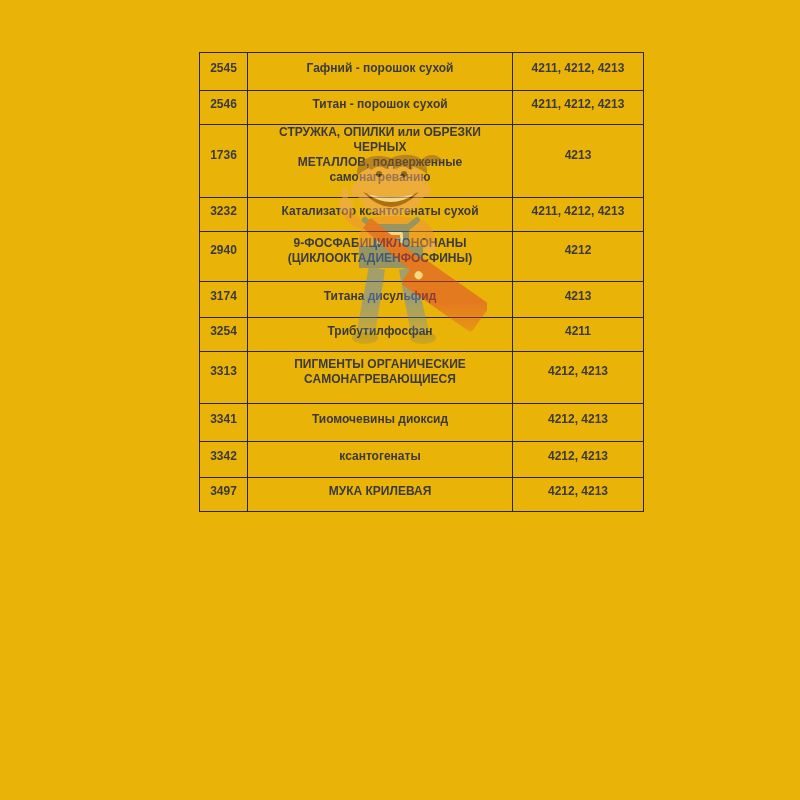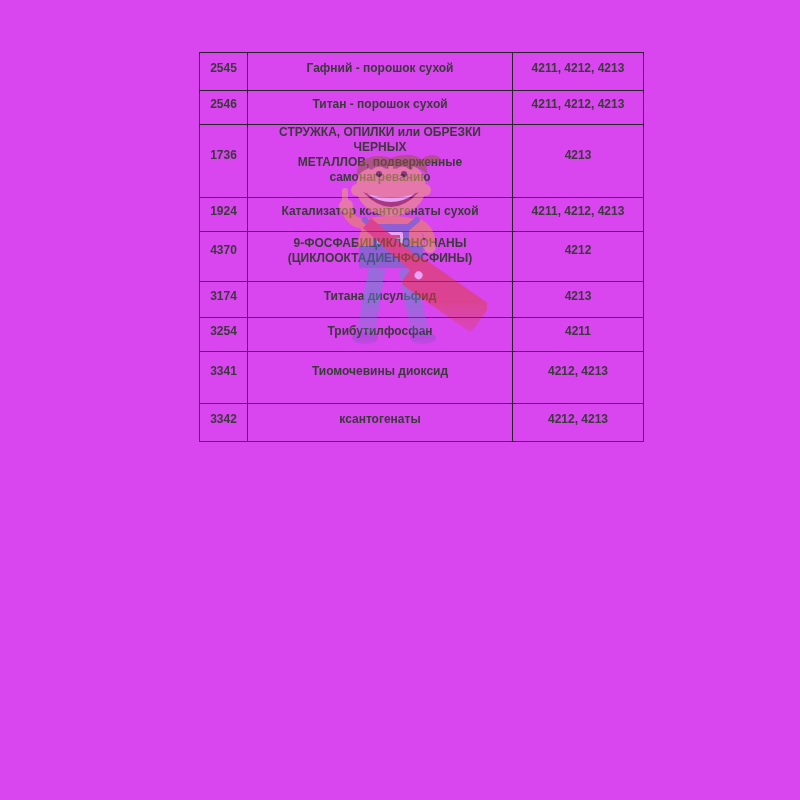--- a/index.html
+++ b/index.html
@@ -63,21 +63,21 @@
   .wm-legs{fill:var(--legs,#5c8cc8);}
   .wm-shoes{fill:var(--shoes,#2f5a96);}
   .wm-mouth{fill:var(--mouth,#7a2c18);}
   .wm-teeth{fill:var(--teeth,#ffffff);}
   .wm-eyes{fill:var(--eyes,#3a2a1a);}
   .wm-brow{stroke:var(--hair,#8a5a32);stroke-width:3.5;fill:none;stroke-linecap:round;}
 </style>
 </head>
 <body>
 
-<div class="page" style="background: #d946ef; --border-color: #262626; --text-color: #3a3a3a;">
+<div class="page" style="background: #eab308; --border-color: #262626; --text-color: #3a3a3a;">
 
   <table class="hazard">
     <colgroup>
       <col style="width:48px">
         <col style="width:265px">
         <col style="width:131px">
     </colgroup>
     <tbody id="hazard-rows">
         <tr>
           <td>2545</td>
@@ -89,48 +89,59 @@
           <td>Титан - порошок сухой</td>
           <td>4211, 4212, 4213</td>
         </tr>
         <tr>
           <td>1736</td>
           <td>СТРУЖКА, ОПИЛКИ или ОБРЕЗКИ ЧЕРНЫХ
 МЕТАЛЛОВ, подверженные самонагреванию</td>
           <td>4213</td>
         </tr>
         <tr>
-          <td>1924</td>
+          <td>3232</td>
           <td>Катализатор ксантогенаты сухой</td>
           <td>4211, 4212, 4213</td>
         </tr>
         <tr>
-          <td>4370</td>
+          <td>2940</td>
           <td>9-ФОСФАБИЦИКЛОНОНАНЫ
 (ЦИКЛООКТАДИЕНФОСФИНЫ)</td>
           <td>4212</td>
         </tr>
         <tr>
           <td>3174</td>
           <td>Титана дисульфид</td>
           <td>4213</td>
         </tr>
         <tr>
           <td>3254</td>
           <td>Трибутилфосфан</td>
           <td>4211</td>
         </tr>
         <tr>
+          <td>3313</td>
+          <td>ПИГМЕНТЫ ОРГАНИЧЕСКИЕ
+САМОНАГРЕВАЮЩИЕСЯ</td>
+          <td>4212, 4213</td>
+        </tr>
+        <tr>
           <td>3341</td>
           <td>Тиомочевины диоксид</td>
           <td>4212, 4213</td>
         </tr>
         <tr>
           <td>3342</td>
           <td>ксантогенаты</td>
+          <td>4212, 4213</td>
+        </tr>
+        <tr>
+          <td>3497</td>
+          <td>МУКА КРИЛЕВАЯ</td>
           <td>4212, 4213</td>
         </tr>
       </tbody>
   </table>
 
   <svg class="watermark" viewBox="0 0 160 212" aria-hidden="true" style="opacity: 0.5; --hair: #8a5a32; --skin: #f2a96a; --shirt: #ee9440; --overalls: #4878b8; --ribbon: #dd4238; --legs: #5c8cc8; --shoes: #2f5a96; --mouth: #7a2c18; --teeth: #ffffff; --eyes: #3a2a1a;">
     <defs>
       <linearGradient id="wm-fade-grad" x1="0" y1="0" x2="0" y2="1">
         <stop offset="0" stop-color="#fff" stop-opacity="1"></stop>
         <stop offset="0.7" stop-color="#fff" stop-opacity="1"></stop>

